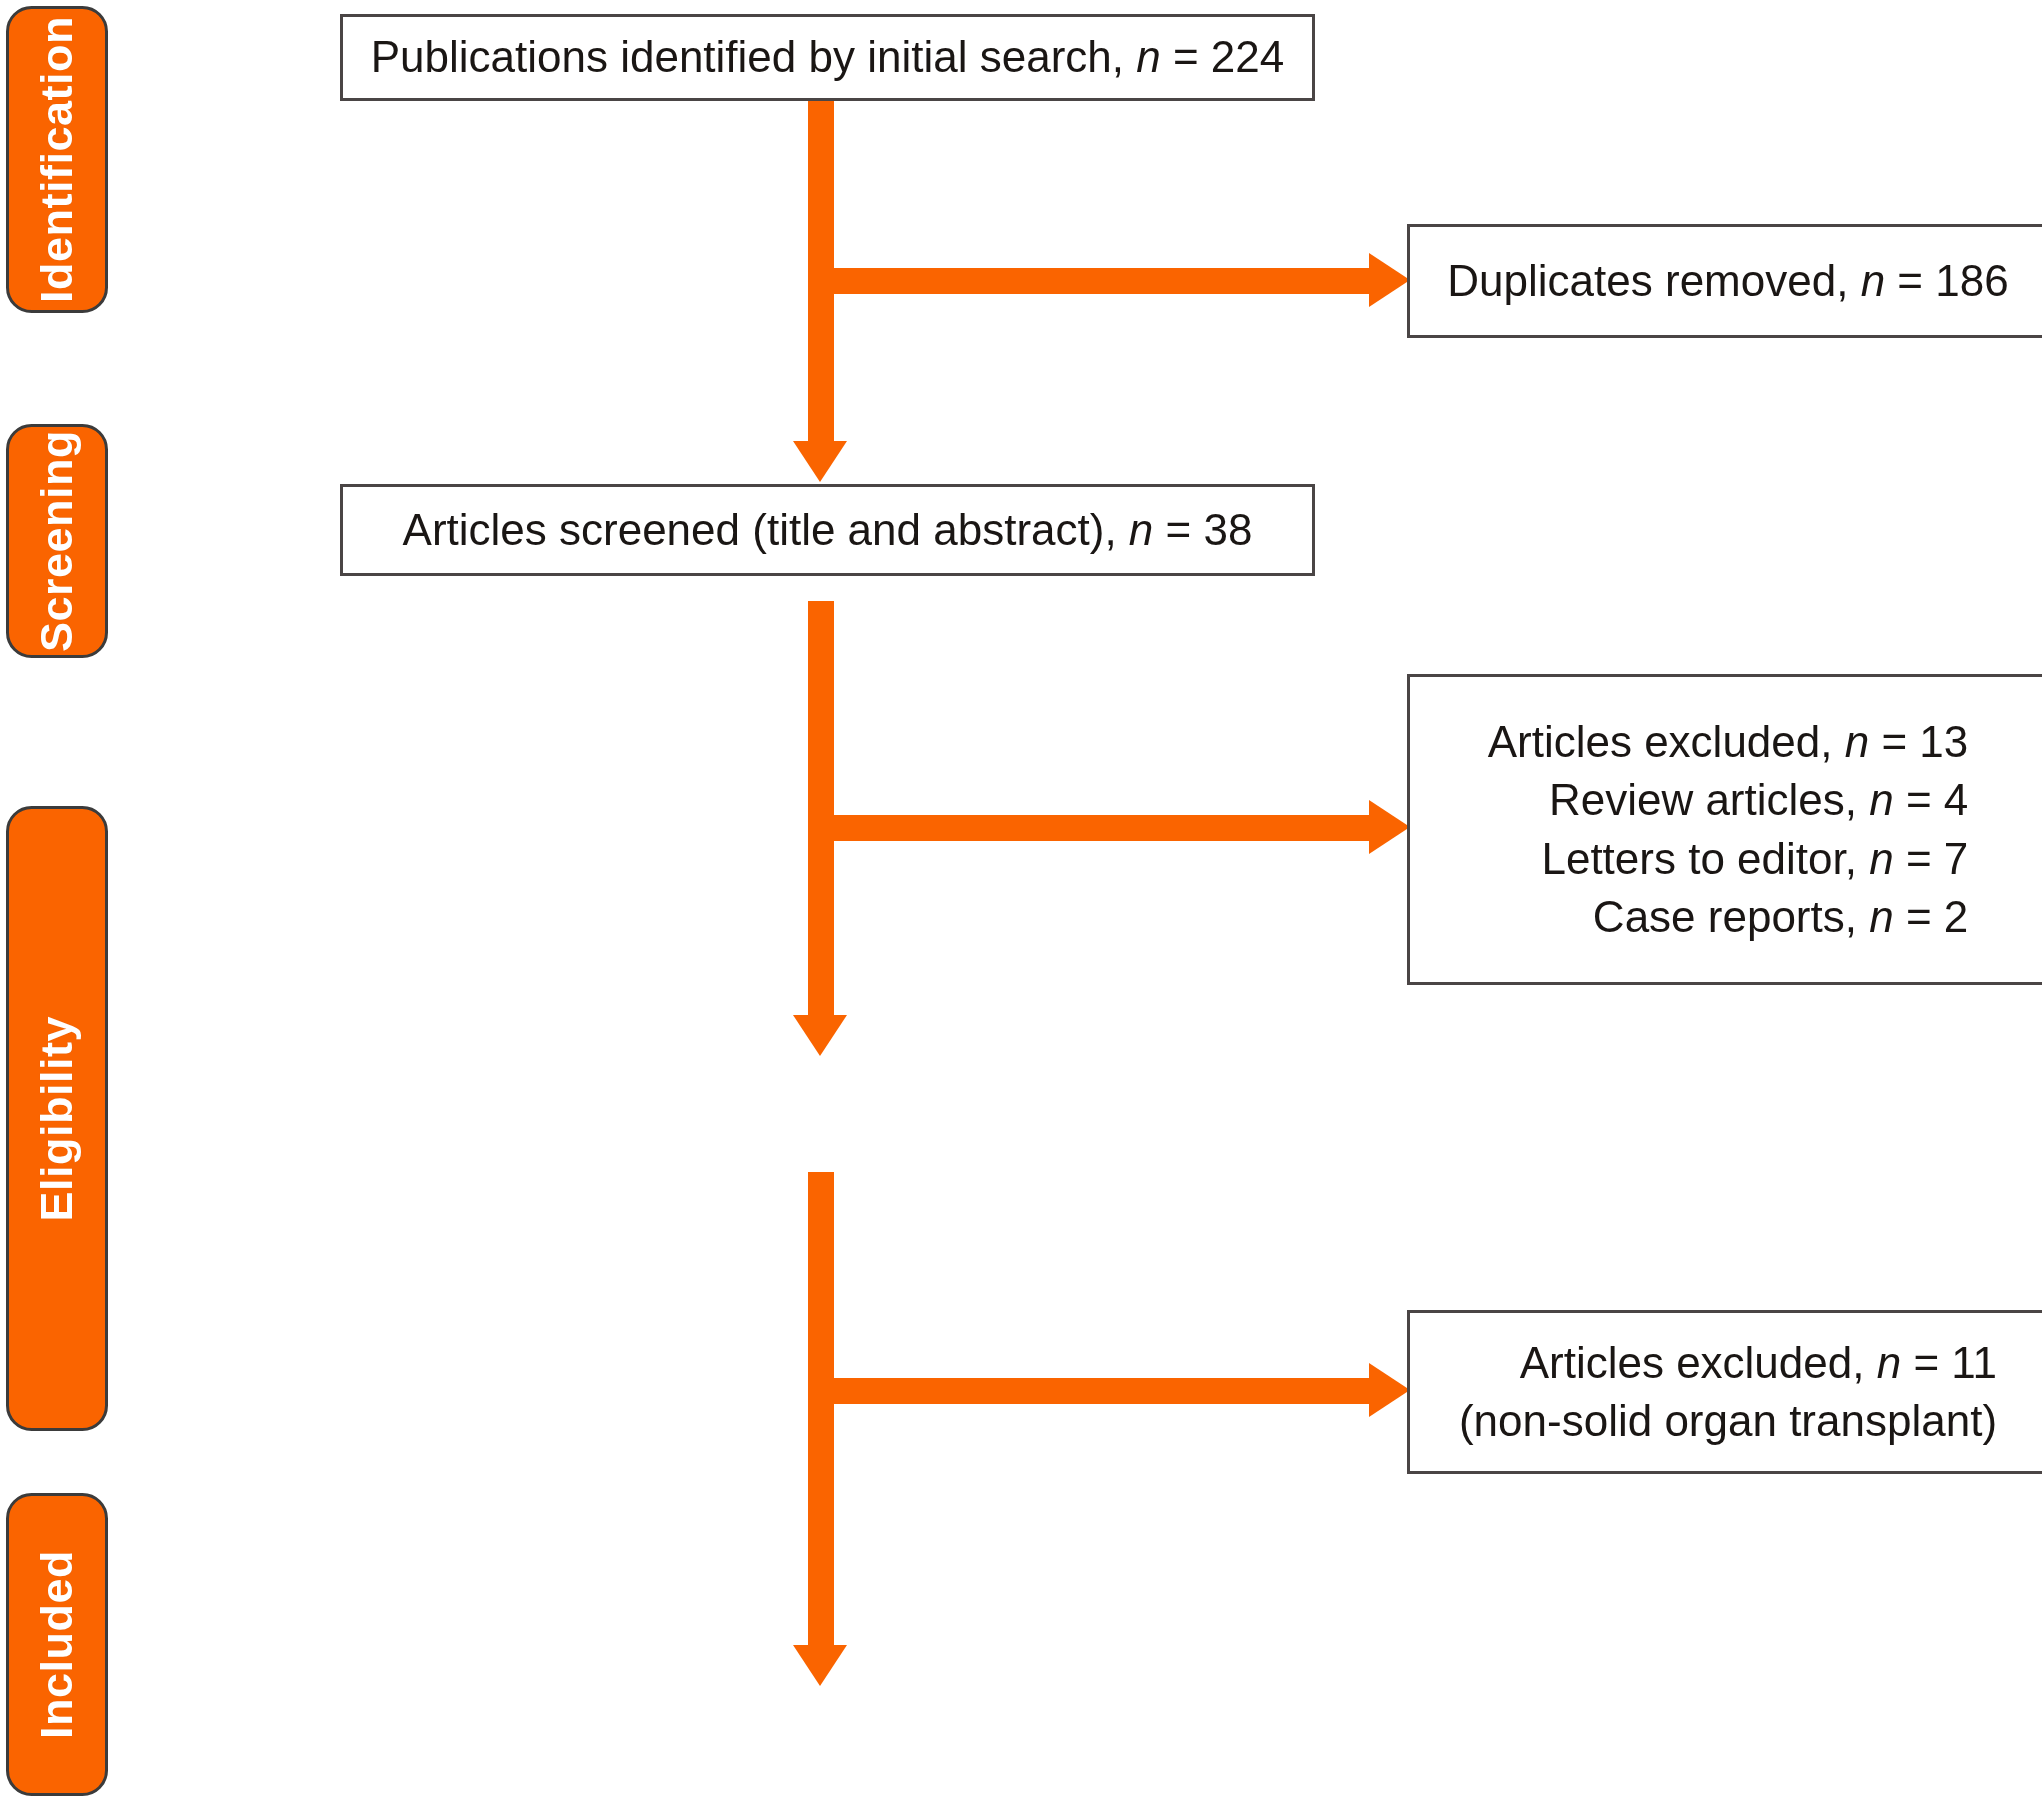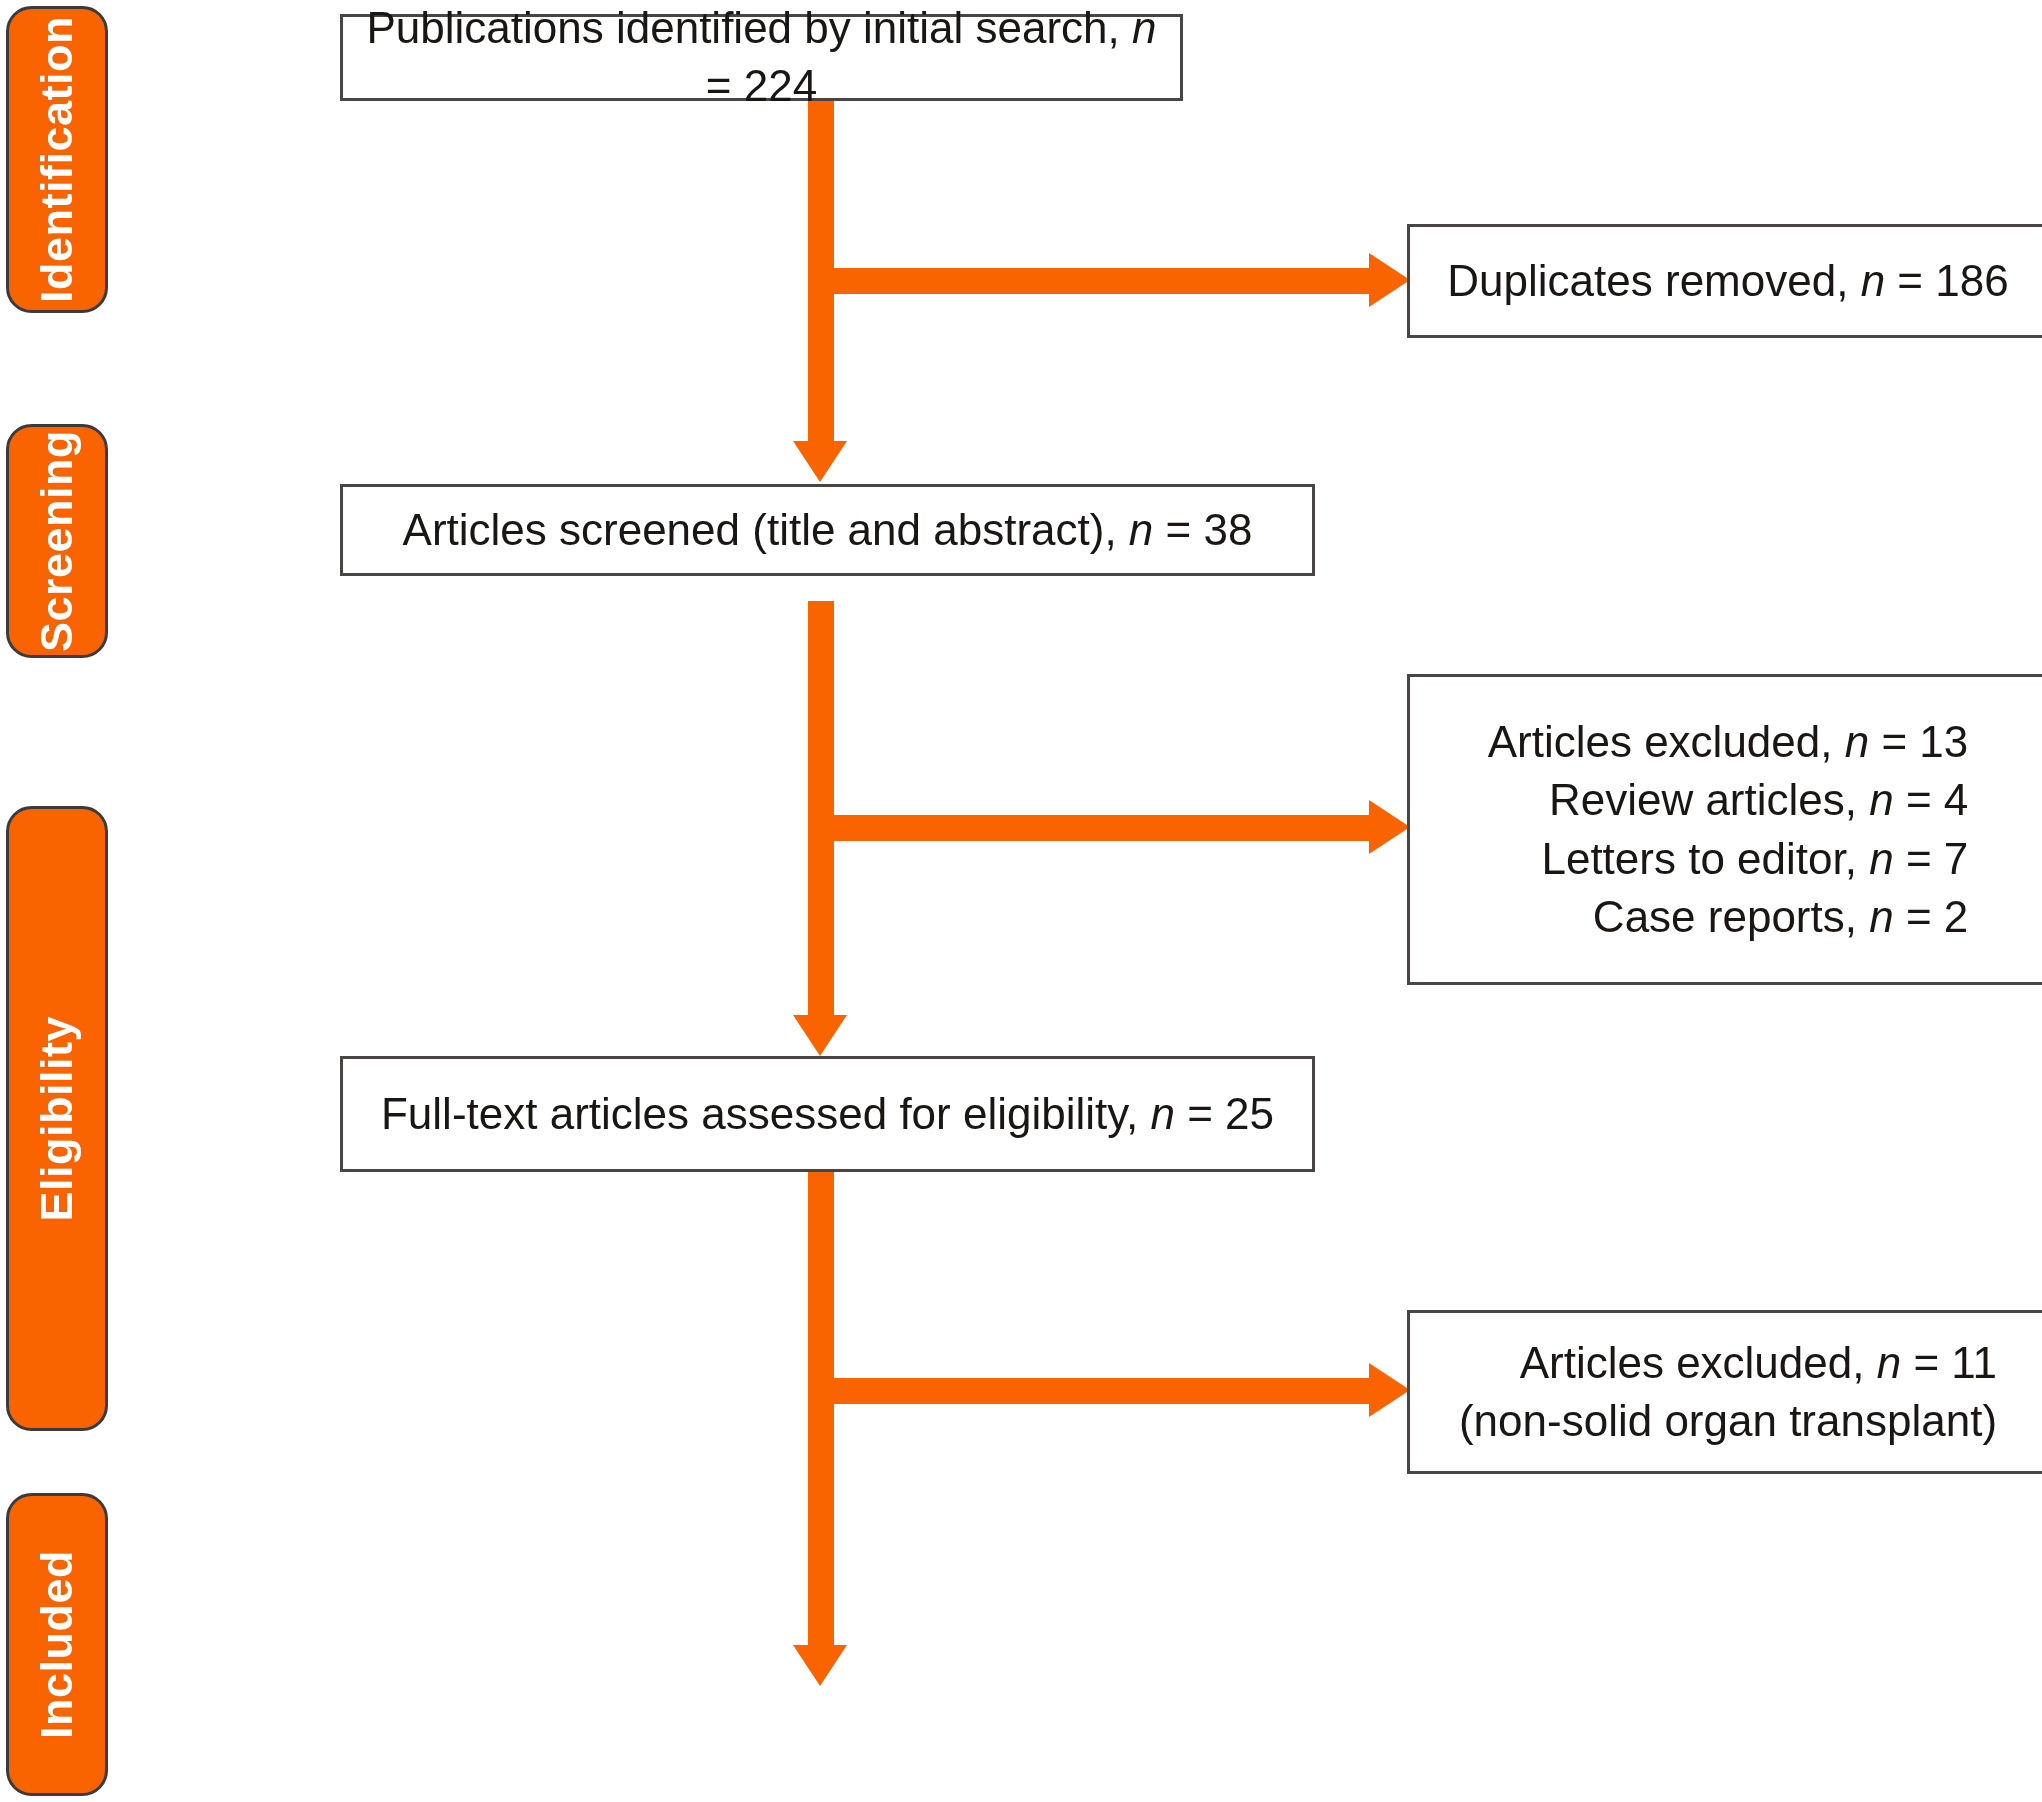--- a/index.html
+++ b/index.html
@@ -119,42 +119,39 @@
 
   <div class="conn" style="left:808px; top:815px; width:581px; height:25.6px;"></div>
   <div class="arrow-right" style="left:1369px; top:800px;"></div>
 
   <div class="conn" style="left:808px; top:1172px; width:25.6px; height:477px;"></div>
   <div class="arrow-down" style="left:793px; top:1645px;"></div>
 
   <div class="conn" style="left:808px; top:1378px; width:581px; height:25.6px;"></div>
   <div class="arrow-right" style="left:1369px; top:1363px;"></div>
 
-  <div class="node" style="left:340px; top:13.8px; width:843px; height:87px;">
+  <div class="node" style="left:340px; top:13.8px; width:975px; height:87px;">
     <span class="node-text">Publications identified by initial search, <i>n</i> = 224</span>
   </div>
 
   <div class="node" style="left:1407px; top:224px; width:642px; height:114px;">
     <span class="node-text">Duplicates removed, <i>n</i> = 186</span>
   </div>
 
   <div class="node" style="left:340px; top:484px; width:975px; height:92px;">
     <span class="node-text">Articles screened (title and abstract), <i>n</i> = 38</span>
   </div>
 
   <div class="node left-align" style="left:1407px; top:674px; width:642px; height:311px;">
     <span class="node-text">Articles excluded, <i>n</i> = 13
 Review articles, <i>n</i> = 4
 Letters to editor, <i>n</i> = 7
 Case reports, <i>n</i> = 2</span>
   </div>
 
-  <div class="node" style="left:340px; top:1056px; width:975px; height:116px;">
-    <span class="node-text">Full-text articles assessed for eligibility, <i>n</i> = 25</span>
-  </div>
 
   <div class="node left-align" style="left:1407px; top:1310px; width:642px; height:164px;">
     <span class="node-text">Articles excluded, <i>n</i> = 11
 (non-solid organ transplant)</span>
   </div>
 
 
 </div>
 
 

